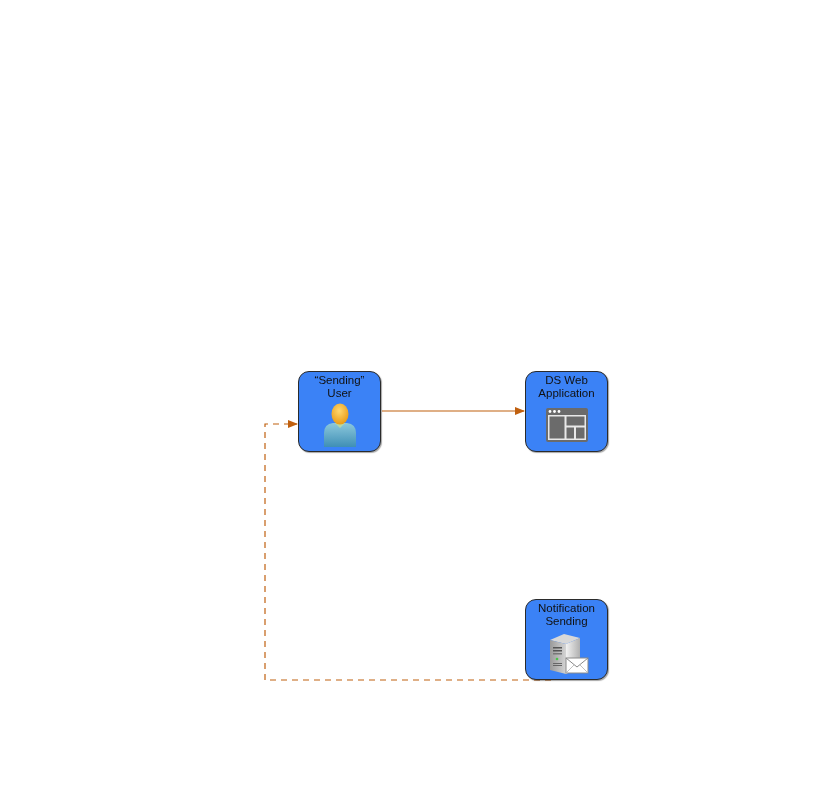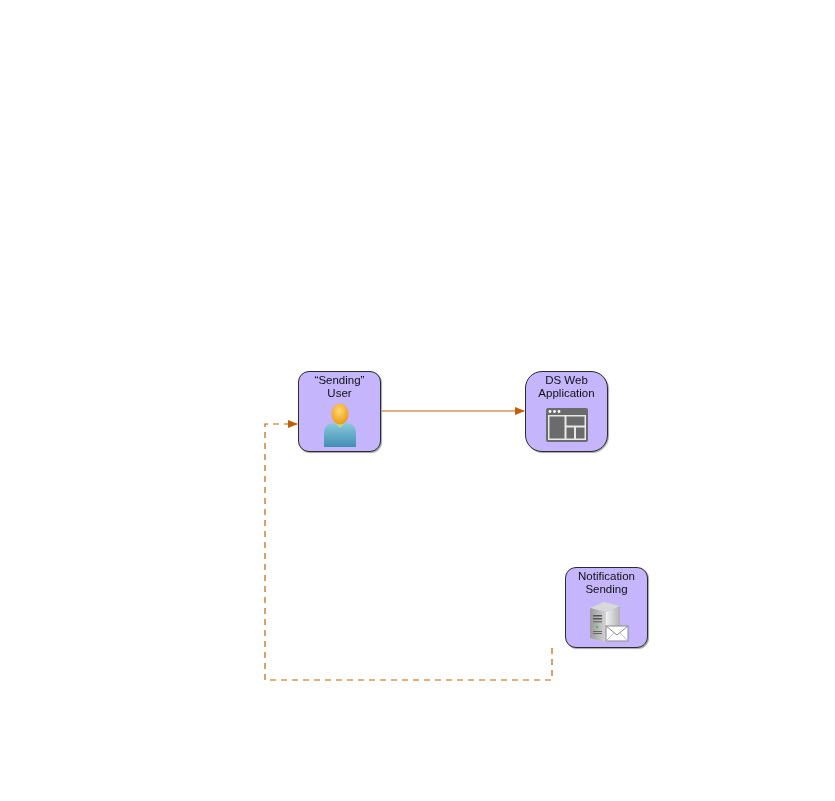--- a/index.html
+++ b/index.html
@@ -1,27 +1,27 @@
 <!DOCTYPE html>
 <html><head>
   <meta charset="utf-8">
   <style>
     html, body { margin: 0; padding: 0; background: #ffffff; }
     body { width: 835px; height: 801px; position: relative; overflow: hidden;
            font-family: "Liberation Sans", sans-serif; }
     #canvas { position: absolute; left: 0; top: 0; }
     .node { position: absolute; box-sizing: border-box; width: 83px; height: 81px;
-            border: 1.3px solid #2b2b2b; border-radius: 11px; background: #c4b5fd;
+            border: 1.3px solid #2b2b2b; border-radius: 11px; background: #3b82f6;
             box-shadow: 1px 1px 1px rgba(0,0,0,0.35); }
     .node-label { position: absolute; left: 0; right: 0; top: 2px; text-align: center;
                   font-size: 11.5px; line-height: 13px; color: #111; }
     .node-icon { position: absolute; left: 50%; transform: translateX(-50%); }
     #node-user { left: 298px; top: 371px; }
-    #node-web { left: 525px; top: 371px; border-radius: 17px; }
-    #node-notify { left: 525px; top: 567px; margin-left: 40px; }
+    #node-web { left: 525px; top: 371px; }
+    #node-notify { left: 525px; top: 599px; }
     #node-user .node-icon { top: 31px; }
     #node-web .node-icon { top: 35px; }
     #node-notify .node-icon { top: 30px; }
   </style>
 </head>
 <body>
 
 <svg id="canvas" width="835" height="801">
   <defs>
     <marker id="arrowhead" markerWidth="10" markerHeight="8" refX="9" refY="4" orient="auto" markerUnits="userSpaceOnUse">

